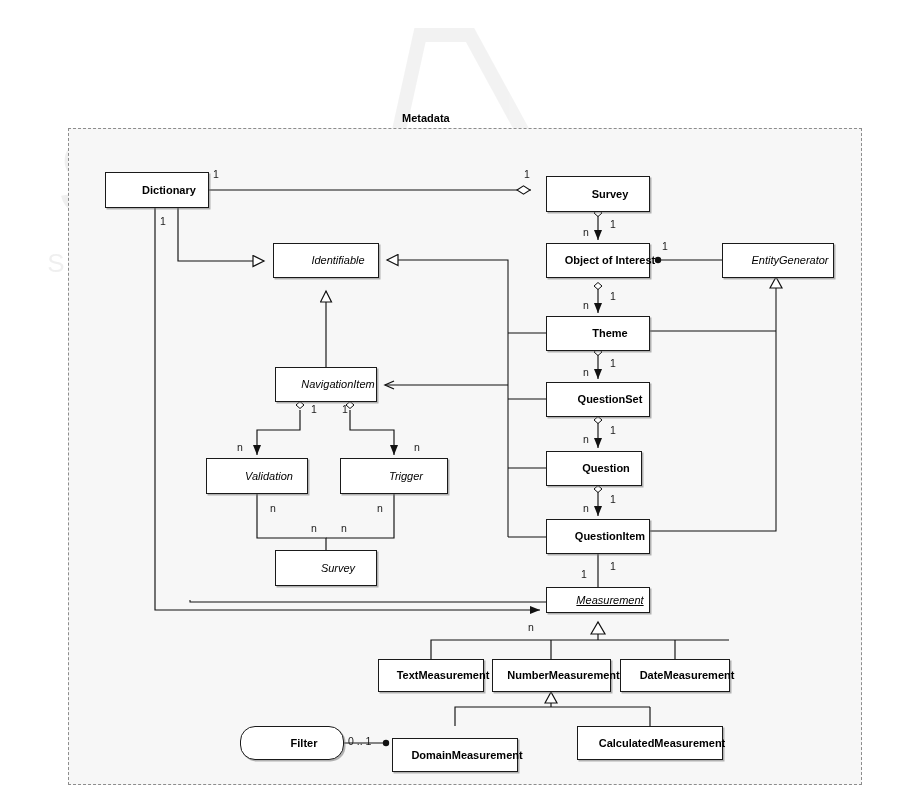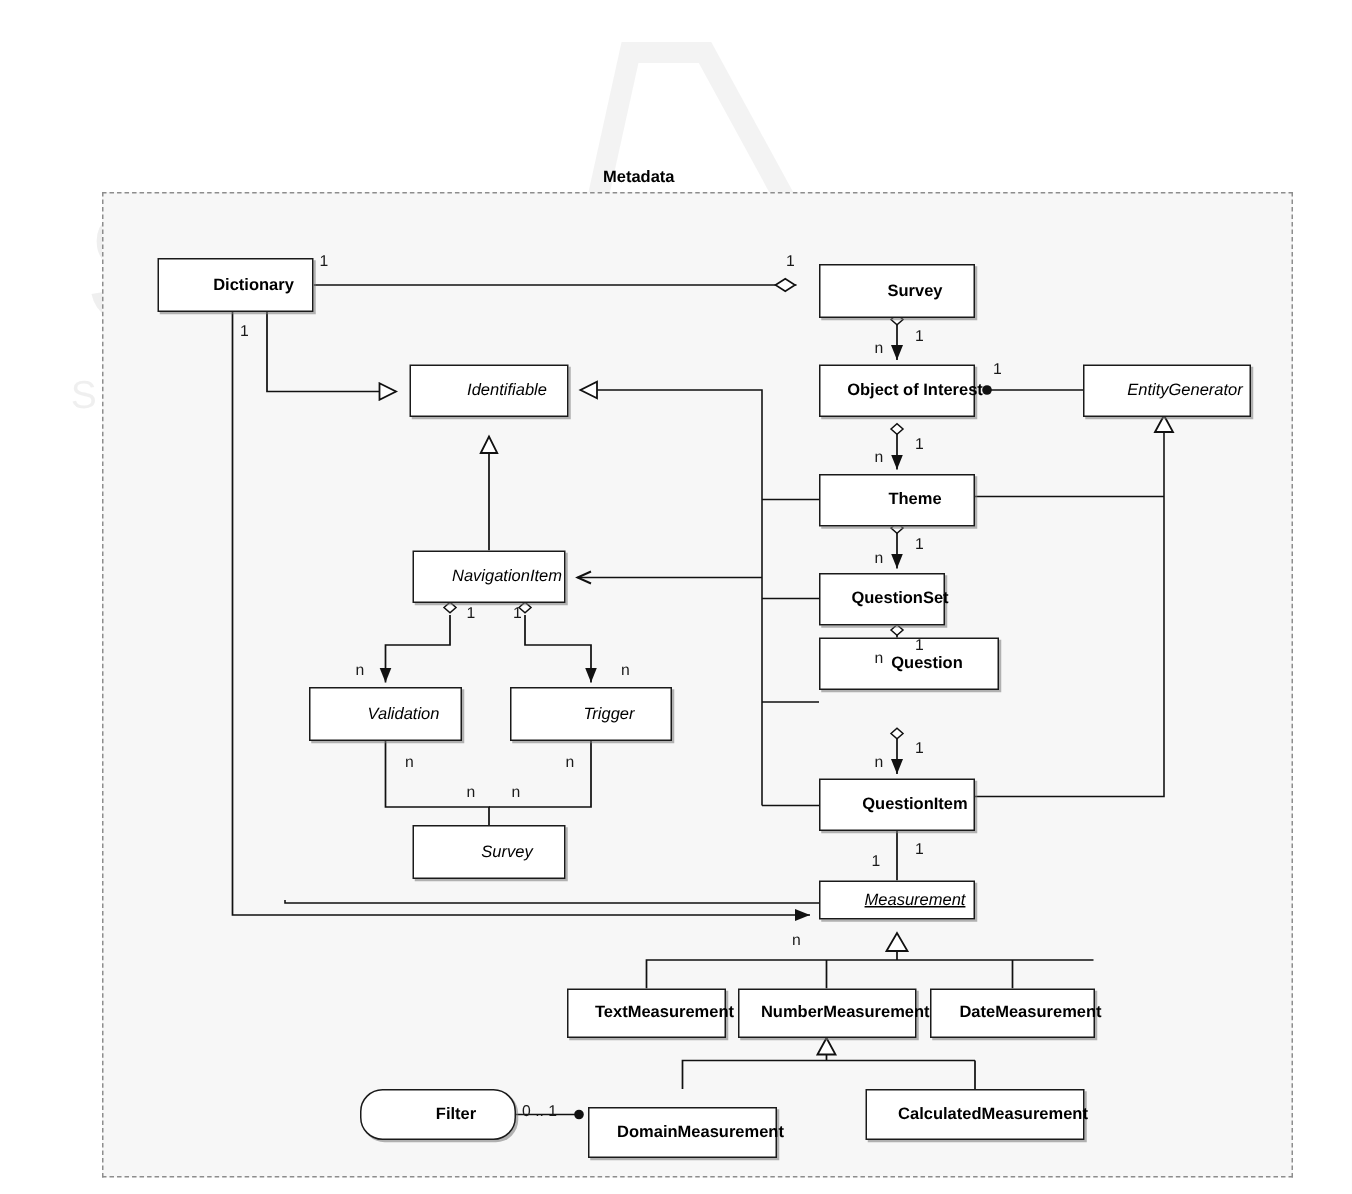--- a/index.html
+++ b/index.html
@@ -220,30 +220,30 @@
       </div>
       <div class="uml-class abstract" style="left: 722px; top: 243px; width: 112px; height: 35px;">
         <span class="cname">EntityGenerator</span>
       </div>
       <div class="uml-class concrete" style="left: 546px; top: 316px; width: 104px; height: 35px;">
         <span class="cname">Theme</span>
       </div>
       <div class="uml-class abstract" style="left: 275px; top: 367px; width: 102px; height: 35px;">
         <span class="cname">NavigationItem</span>
       </div>
-      <div class="uml-class concrete" style="left: 546px; top: 382px; width: 84px; height: 35px;">
+      <div class="uml-class concrete" style="left: 546px; top: 382px; width: 104px; height: 35px;">
         <span class="cname">QuestionSet</span>
       </div>
       <div class="uml-class abstract" style="left: 206px; top: 458px; width: 102px; height: 36px;">
         <span class="cname">Validation</span>
       </div>
       <div class="uml-class abstract" style="left: 340px; top: 458px; width: 108px; height: 36px;">
         <span class="cname">Trigger</span>
       </div>
-      <div class="uml-class concrete" style="left: 546px; top: 425px; width: 120px; height: 35px;">
+      <div class="uml-class concrete" style="left: 546px; top: 451px; width: 96px; height: 35px;">
         <span class="cname">Question</span>
       </div>
       <div class="uml-class concrete" style="left: 546px; top: 519px; width: 104px; height: 35px;">
         <span class="cname">QuestionItem</span>
       </div>
       <div class="uml-class abstract" style="left: 275px; top: 550px; width: 102px; height: 36px;">
         <span class="cname">Survey</span>
       </div>
       <div class="uml-class abstract" style="left: 546px; top: 587px; width: 104px; height: 26px; text-decoration: underline;">
         <span class="cname">Measurement</span>

